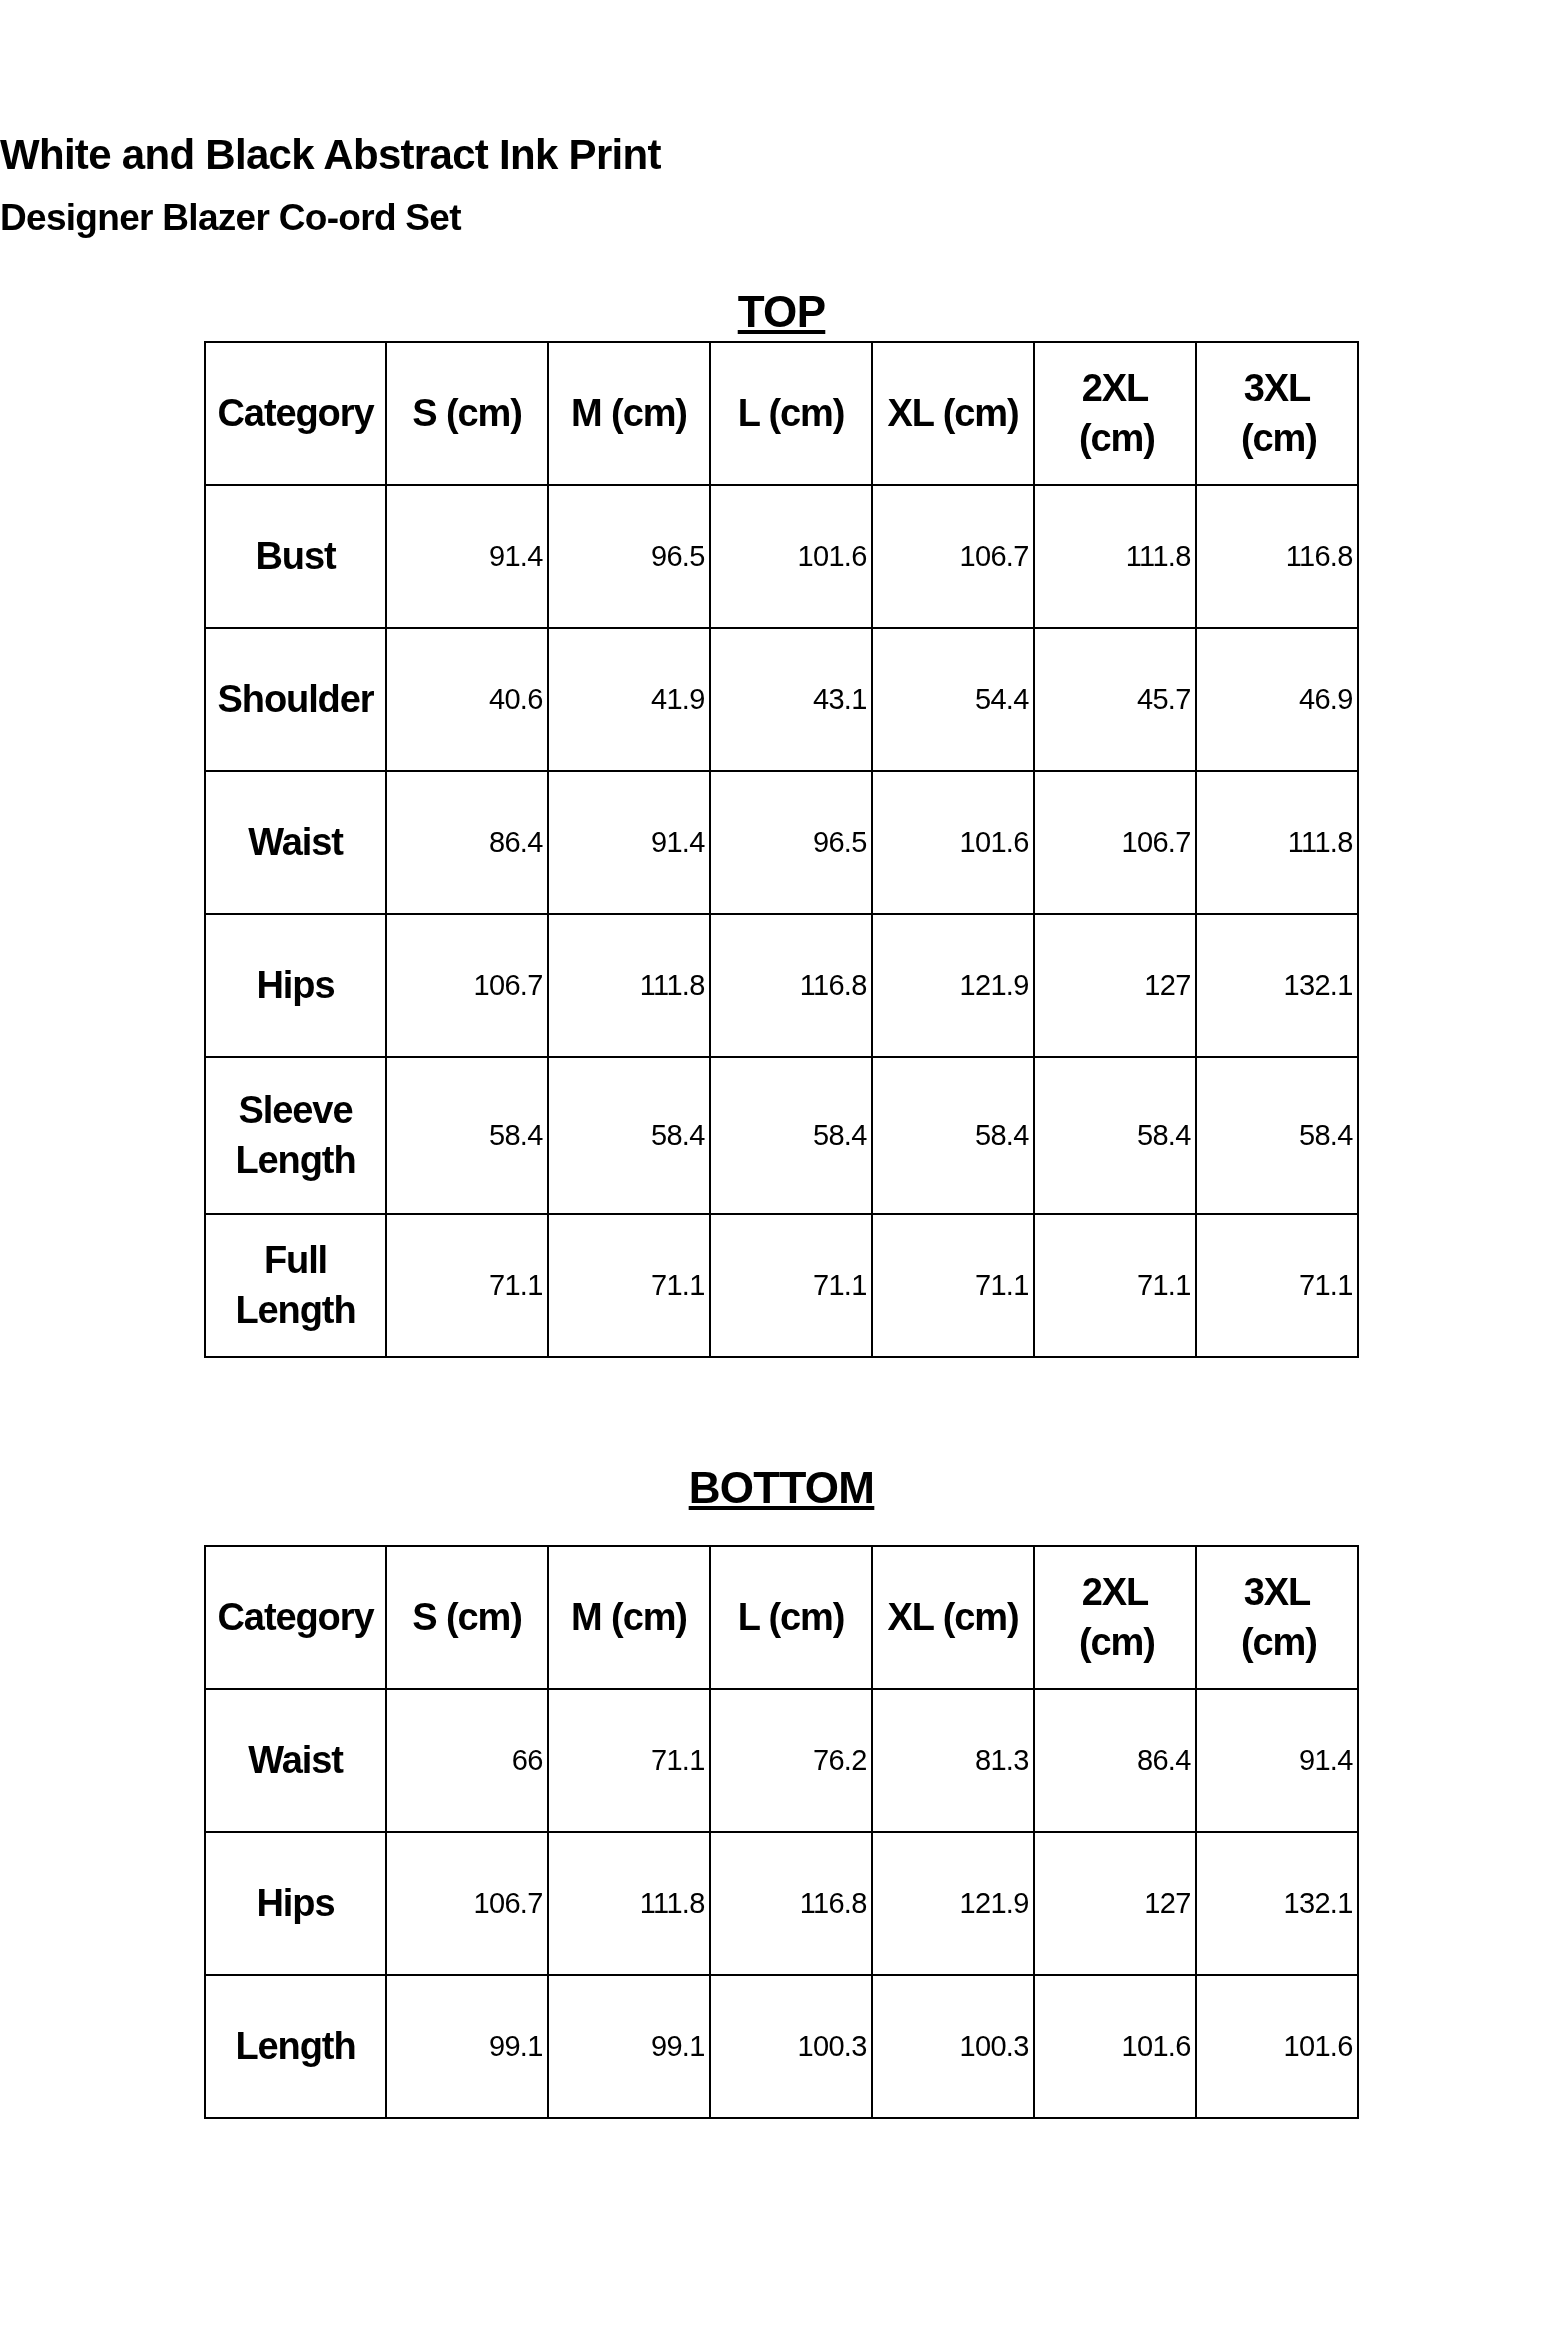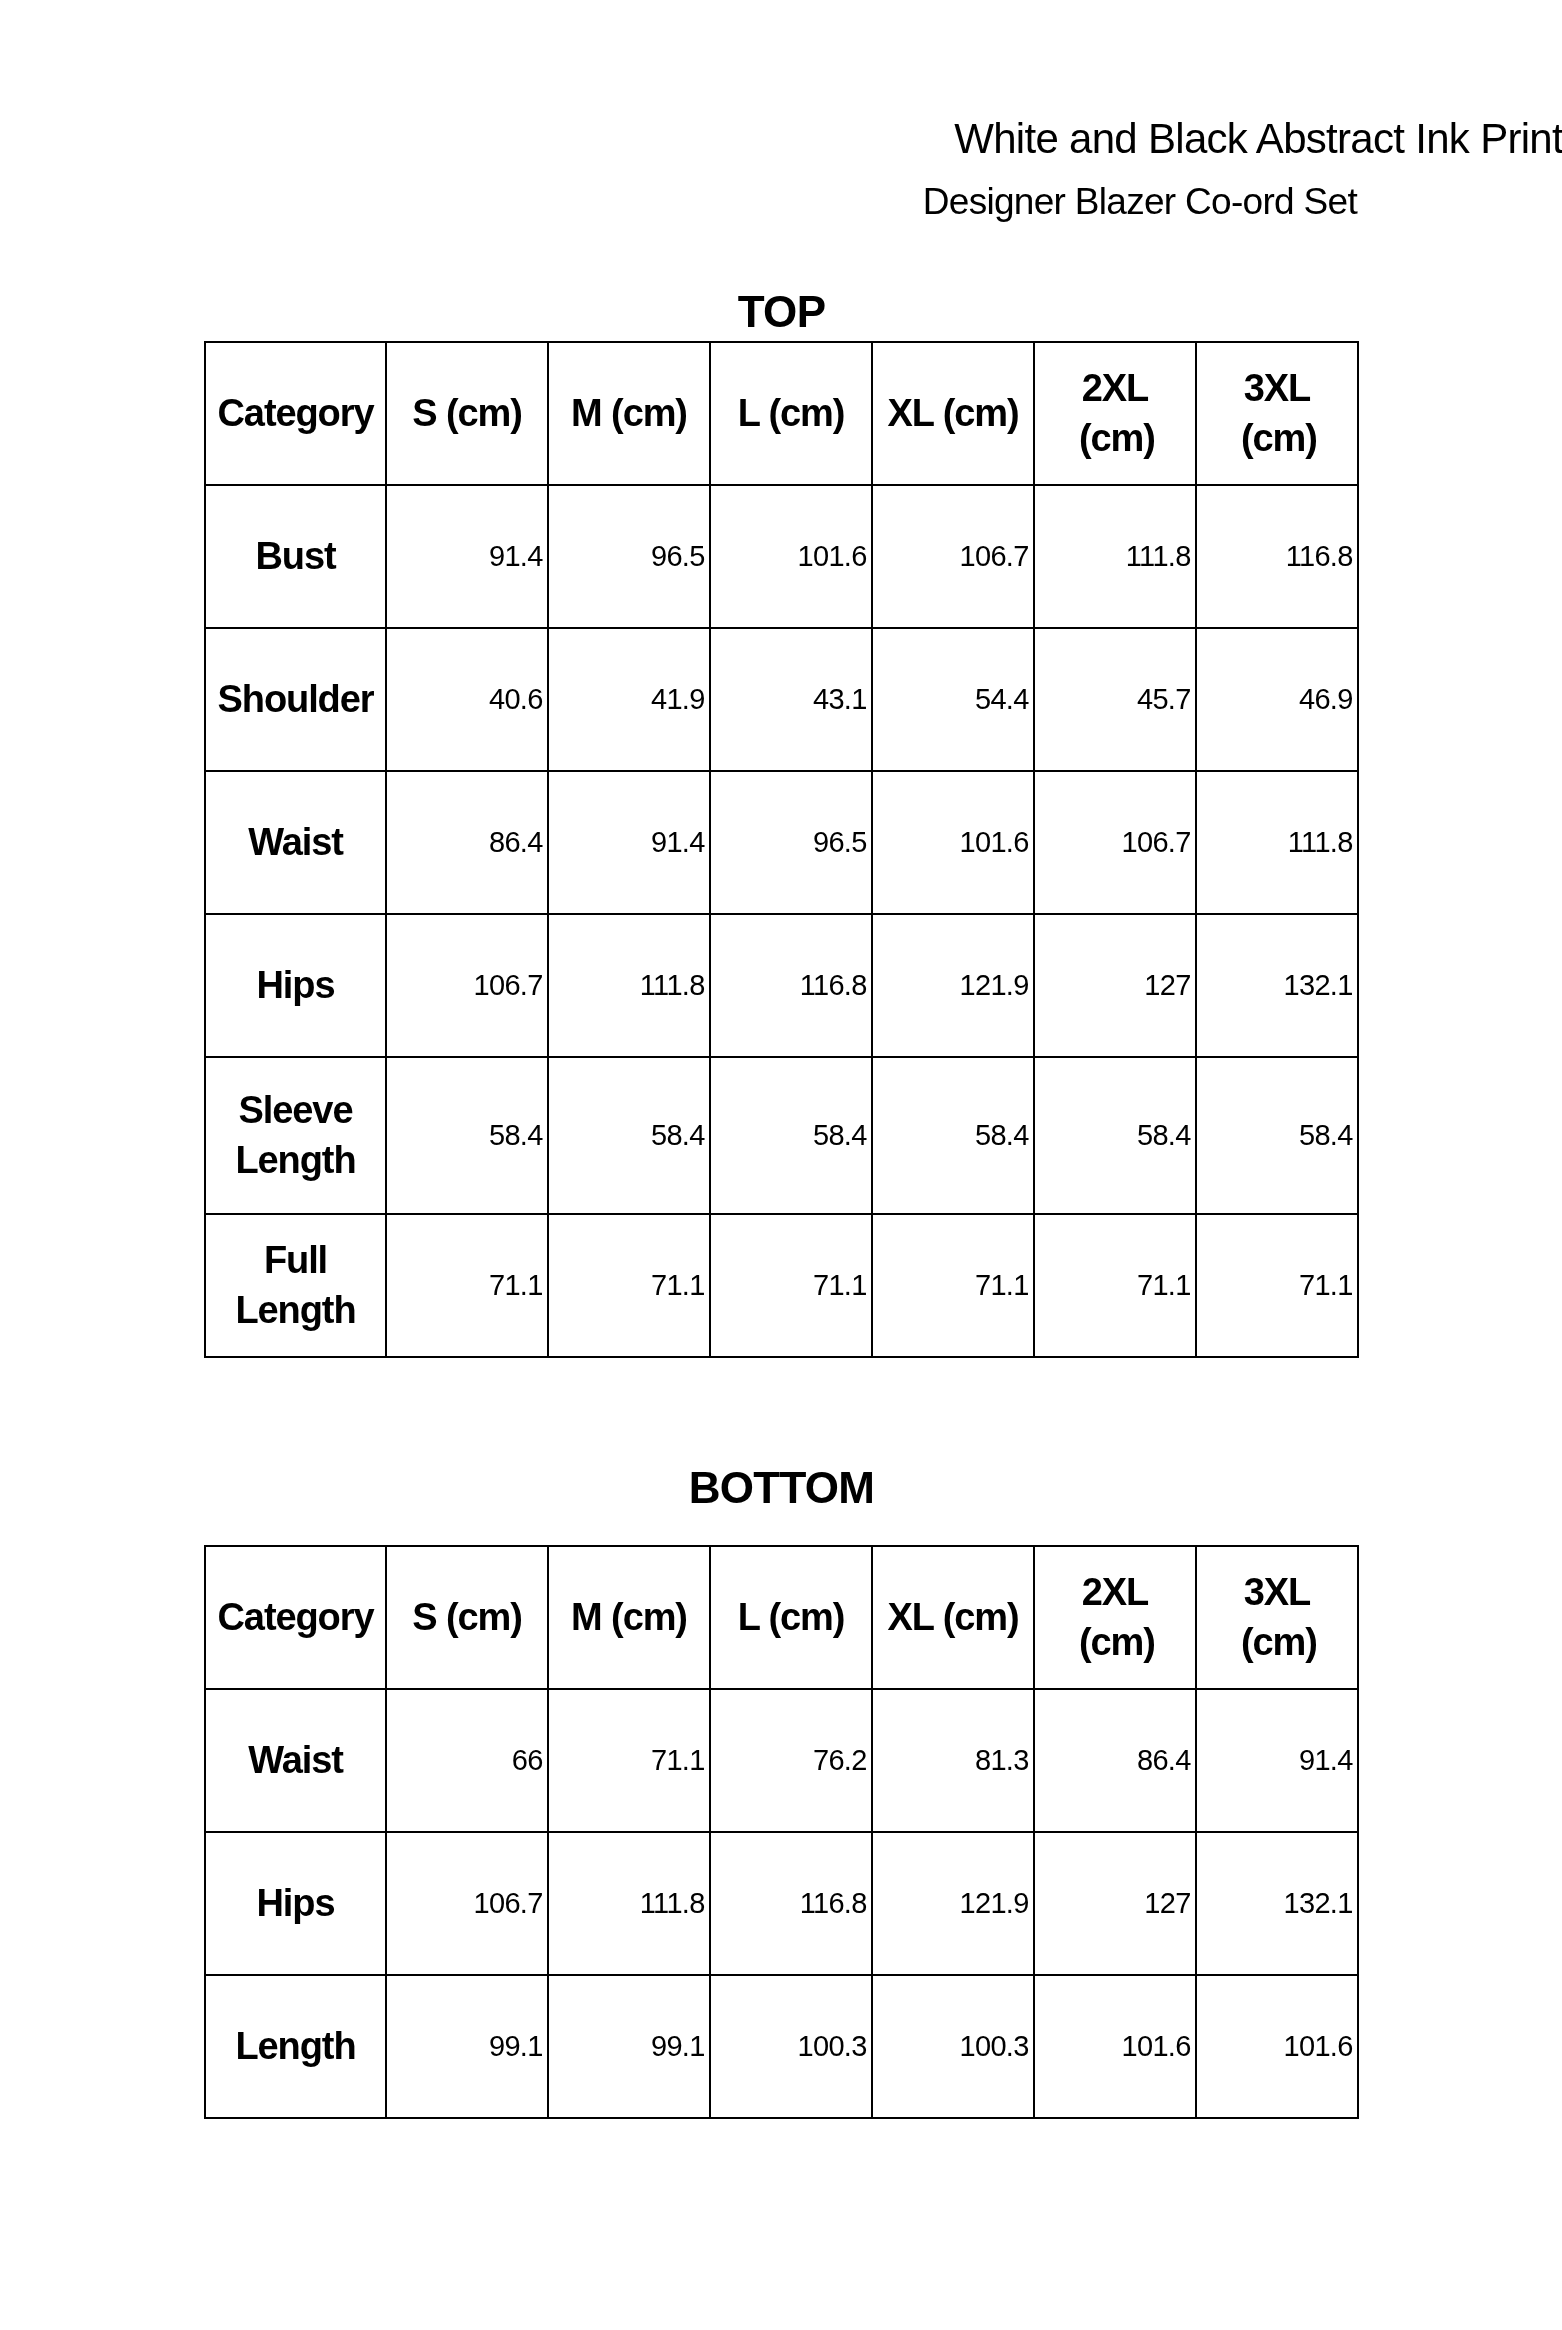--- a/index.html
+++ b/index.html
@@ -12,34 +12,36 @@
       height: 2330px;
       position: relative;
       font-family: "Liberation Sans", "DejaVu Sans", sans-serif;
       color: #000000;
       overflow: hidden;
     }
     .title {
       position: absolute;
       left: 0;
       width: 1563px;
-      text-align: right;
-      font-weight: normal;
+      text-align: left;
+      font-weight: bold;
       letter-spacing: -0.7px;
+      margin-top: 16px;
     }
     #main-title { top: 115px; font-size: 42px; }
     #sub-title  { top: 181px; font-size: 37px; left: 0; width: 1357px; text-indent: 0; }
     .section-title {
       position: absolute;
       left: 0;
       width: 1563px;
       text-align: center;
       font-weight: bold;
       font-size: 44px;
       letter-spacing: -0.7px;
+      text-decoration: underline;
     }
     #top-heading    { top: 287px; }
     #bottom-heading { top: 1447px; margin-top: 16px; }
 
     table.size-table {
       position: absolute;
       left: 204px;
       width: 990px;
       border-collapse: collapse;
       table-layout: fixed;

